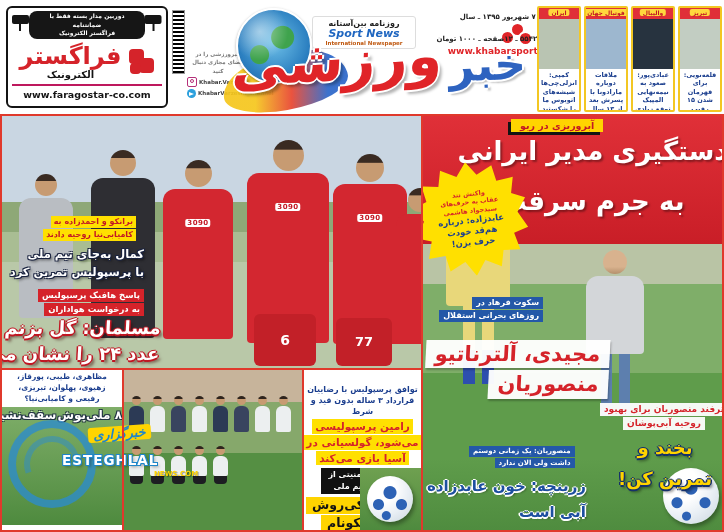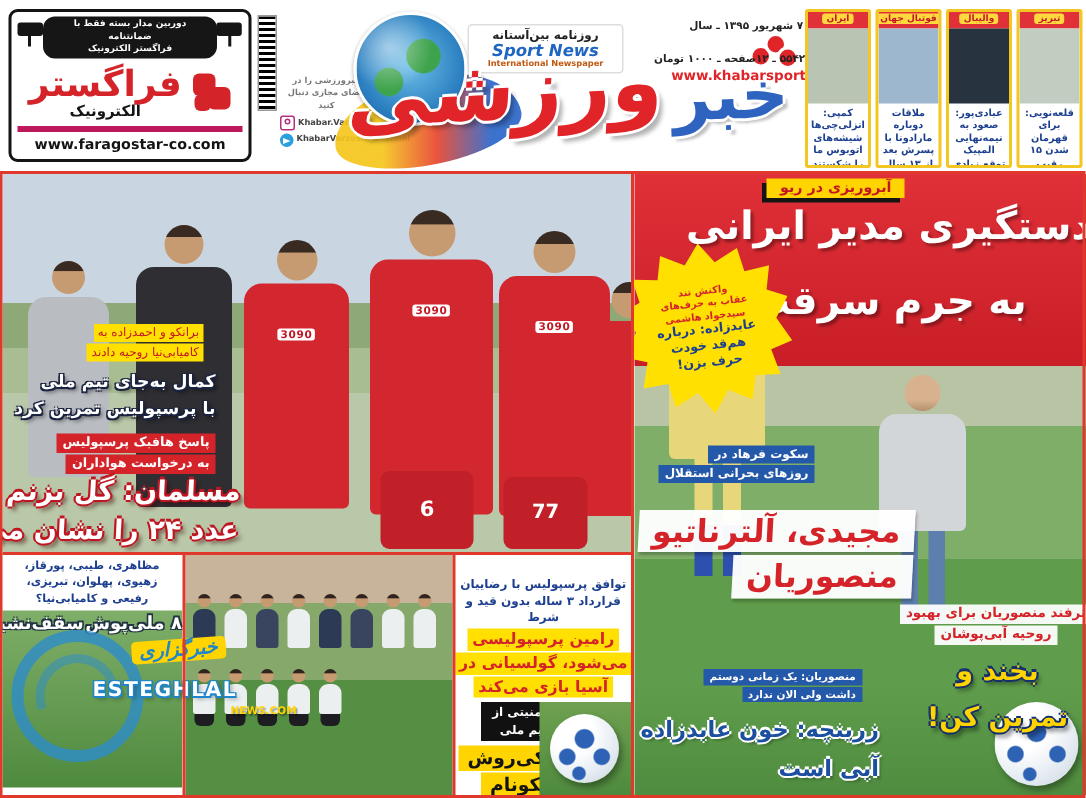--- a/index.html
+++ b/index.html
@@ -16,21 +16,21 @@
   .ad-warranty span{display:block;}
   .ad-brand-row{display:flex;align-items:center;justify-content:center;gap:7px;margin-top:5px;}
   .ad-mark{width:26px;height:26px;position:relative;}
   .ad-mark b{position:absolute;width:15px;height:15px;background:#d5232a;border-radius:4px;}
   .ad-mark b:nth-child(1){left:0;top:0;}
   .ad-mark b:nth-child(2){left:10px;top:9px;}
   .ad-mark b:nth-child(3){left:1px;top:14px;width:11px;height:11px;}
   .ad-brand-txt{text-align:center;}
   .ad-brand{font-size:24px;font-weight:bold;color:#d5232a;line-height:1;}
   .ad-brand-sub{font-size:10px;font-weight:bold;color:#141414;margin-top:1px;}
-  .ad-site{direction:ltr;text-align:center;font-size:9.5px;font-weight:bold;color:#141414;border-top:4px solid #be185d;margin-top:4px;padding-top:3px;}
+  .ad-site{direction:ltr;text-align:center;font-size:9.5px;font-weight:bold;color:#141414;border-top:2px solid #be185d;margin-top:4px;padding-top:3px;}
   .barcode{left:172px;top:10px;width:11px;height:62px;background:repeating-linear-gradient(180deg,#000 0 2px,#fff 2px 4px);border:1px solid #999;}
 
   .social{left:187px;top:50px;width:62px;}
   .soc-cap{font-size:5.5px;font-weight:bold;color:#777;text-align:center;line-height:1.5;}
   .soc-row{display:flex;align-items:center;gap:2px;direction:ltr;margin-top:2px;}
   .ig-icon{width:8px;height:8px;border:1.5px solid #b5307a;border-radius:2px;position:relative;flex:0 0 auto;}
   .ig-icon::after{content:"";position:absolute;left:1.5px;top:1.5px;width:2px;height:2px;border:1px solid #b5307a;border-radius:50%;}
   .tg-icon{width:9px;height:9px;background:#2ca0dd;border-radius:50%;position:relative;flex:0 0 auto;}
   .tg-icon::after{content:"";position:absolute;left:2px;top:3px;width:0;height:0;border-left:5px solid #fff;border-top:2px solid transparent;border-bottom:2px solid transparent;}
   .soc-handle{font-size:5.5px;font-weight:bold;color:#444;}
@@ -88,21 +88,21 @@
   
   .photo-main{left:2px;top:116px;width:419px;height:252px;overflow:visible;
     background:linear-gradient(#c9d6e2 0 34%,#8ea877 34% 46%,#a9bd93 46% 58%,#b9c8a8 58% 100%);}
   .fig{position:absolute;}
   .fig .head{border-radius:50%;background:linear-gradient(#3a2b22 30%,#c79b72 32%);margin:0 auto;}
   .fig .torso{border-radius:12px 12px 4px 4px;margin:2px auto 0;position:relative;}
   .badge3090{position:absolute;left:50%;transform:translateX(-50%);top:30px;background:#fff;color:#c31824;font-size:7px;font-weight:bold;padding:0 2px;border-radius:2px;letter-spacing:.5px;}
   .shorts{position:absolute;background:#c22028;border-radius:6px;color:#fff;font-weight:bold;text-align:center;}
 
   .ovl-kicker{left:2px;top:100px;width:132px;display:flex;flex-direction:column;align-items:flex-start;gap:1px;z-index:3;}
-  .chip-y{background:#ffe000;color:#c31824;font-size:8px;font-weight:normal;padding:0 3px;line-height:1.5;white-space:nowrap;}
+  .chip-y{background:#ffe000;color:#c31824;font-size:8px;font-weight:bold;padding:0 3px;line-height:1.5;white-space:nowrap;}
   .ovl-h2{left:2px;top:129px;width:140px;z-index:3;font-size:11.5px;font-weight:bold;color:#fff;line-height:1.6;
     text-shadow:1px 1px 0 #1a2340,-1px 1px 0 #1a2340,1px -1px 0 #1a2340,-1px -1px 0 #1a2340,2px 2px 3px rgba(0,0,0,.6);}
   .ovl-strip{left:2px;top:173px;width:140px;display:flex;flex-direction:column;align-items:flex-start;gap:1px;z-index:3;}
   .chip-r{background:#d5232a;color:#fff;font-size:8.5px;font-weight:bold;padding:0 4px;line-height:1.55;white-space:nowrap;}
   .ovl-big{left:0;top:199px;width:158px;z-index:4;transform:skewX(-3deg);}
   .ovl-big div{font-size:18px;font-weight:bold;color:#fff;line-height:1.45;white-space:nowrap;
     text-shadow:1.5px 0 0 #c01622,-1.5px 0 0 #c01622,0 1.5px 0 #c01622,0 -1.5px 0 #c01622,3px 3px 3px rgba(60,0,0,.55);}
 
   
   .cell-bl{left:2px;top:370px;width:120px;height:160px;overflow:hidden;background:#fff;}

